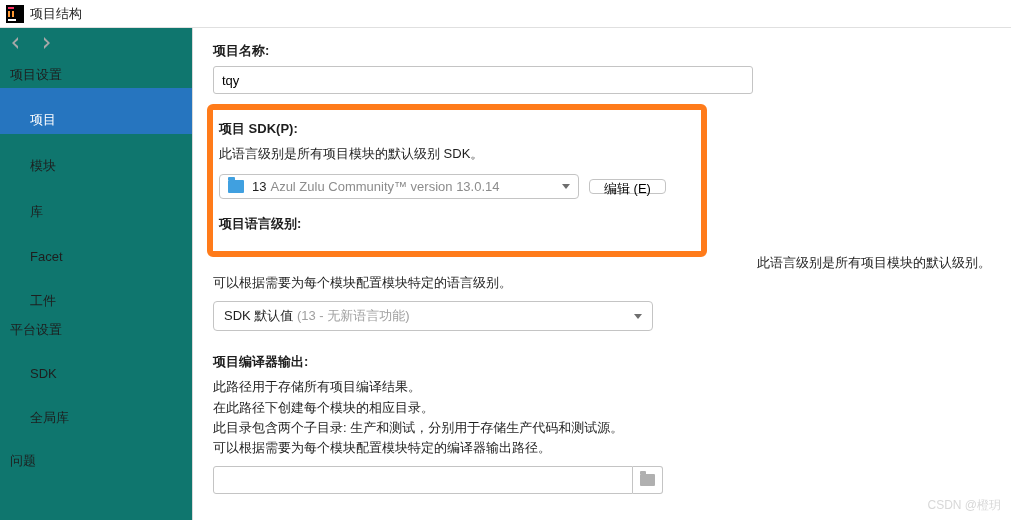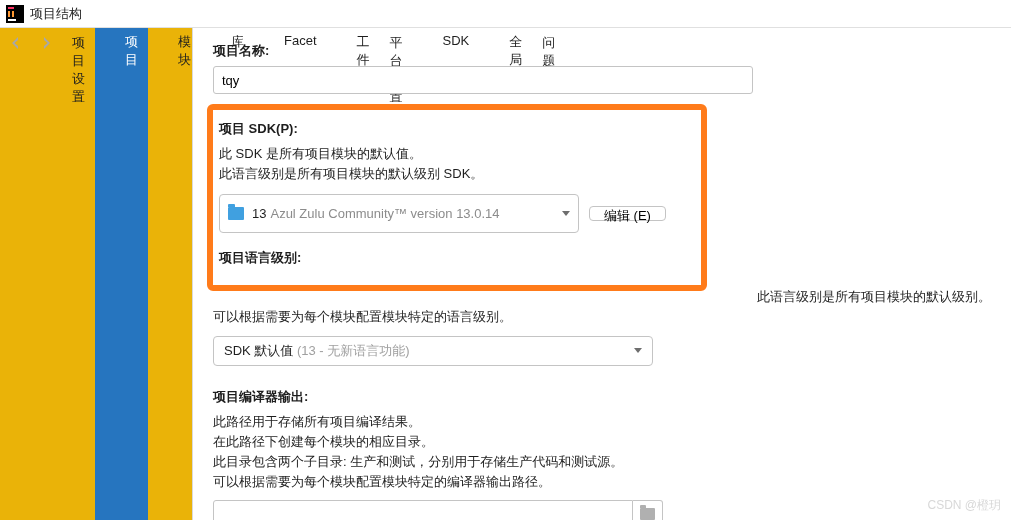--- a/index.html
+++ b/index.html
@@ -4,44 +4,44 @@
   <style>
     * { margin: 0; padding: 0; box-sizing: border-box; }
     body { font-family: "Microsoft YaHei", Arial, sans-serif; font-size: 13px; color: #1e1e1e; background: #fff; width: 1011px; height: 520px; overflow: hidden; position: relative; }
     
     .titlebar { height: 28px; display: flex; align-items: center; padding: 0 4px 0 0; border-bottom: 1px solid #e0e0e0; }
     .titlebar .app-icon { width: 18px; height: 18px; margin: 0 6px; }
     .titlebar .title { font-size: 13px; }
     
     .body-wrap { display: flex; height: calc(520px - 28px); }
     
-    .sidebar { width: 193px; border-right: 1px solid #d9d9d9; background: #eab308; display: flex; }
+    .sidebar { width: 193px; border-right: 1px solid #d9d9d9; background: #0f766e; display: flex; flex-direction: column; }
     .nav-arrows { height: 32px; display: flex; align-items: center; padding: 0 8px; gap: 14px; }
     .nav-arrows svg { width: 16px; height: 16px; fill: #a8a8a8; }
     
     .side-group-title { padding: 6px 10px 4px 10px; font-size: 13px; color: #1e1e1e; font-weight: 400; }
-    .side-item { padding: 5px 10px 5px 30px; font-size: 13px; cursor: pointer; }
+    .side-item { padding: 23px 10px 5px 30px; font-size: 13px; cursor: pointer; }
     .side-item.selected { background: #2675BF; color: #fff; }
     .side-spacer { height: 14px; }
     
     .main { flex: 1; padding: 14px 20px 0 20px; position: relative; overflow: hidden; }
     
     .section-label { font-weight: bold; font-size: 13px; margin-bottom: 6px; }
     .text-input { width: 540px; height: 28px; border: 1px solid #c4c4c4; border-radius: 3px; padding: 12px 8px; font-size: 13px; font-family: inherit; }
     
     .gap { height: 16px; }
     .gap-sm { height: 6px; }
     
     .desc { font-size: 13px; color: #1e1e1e; line-height: 1.55; }
     
     .highlight-box { border: 6px solid #ff7b1a; border-radius: 6px; padding: 10px 6px 12px 6px; margin-left: -6px; margin-top: 10px; width: 500px; }
     .highlight-box .section-label { margin-top: 0; }
     
     .sdk-row { display: flex; align-items: center; gap: 10px; margin-top: 10px; }
-    .combo { height: 39px; border: 1px solid #c4c4c4; border-radius: 4px; display: flex; align-items: center; padding: 0 8px; background: #fff; cursor: pointer; }
+    .combo { height: 25px; border: 1px solid #c4c4c4; border-radius: 4px; display: flex; align-items: center; padding: 0 8px; background: #fff; cursor: pointer; }
     .sdk-combo { width: 360px; justify-content: space-between; }
     .folder-mini { width: 16px; height: 13px; background: #40a0e0; border-radius: 1px; position: relative; margin-right: 8px; flex-shrink: 0; }
     .folder-mini::before { content: ""; position: absolute; top: -3px; left: 0; width: 7px; height: 3px; background: #40a0e0; border-radius: 1px 1px 0 0; }
     .sdk-text { color: #8c8c8c; font-size: 13px; flex: 1; white-space: nowrap; overflow: hidden; text-overflow: ellipsis; }
     .sdk-text .num { color: #1e1e1e; margin-right: 4px; }
     .chev { width: 0; height: 0; border-left: 4px solid transparent; border-right: 4px solid transparent; border-top: 5px solid #6e6e6e; }
     .edit-btn { height: 15px; border: 1px solid #c4c4c4; border-radius: 4px; padding: 0 14px; background: #fff; font-size: 13px; cursor: pointer; font-family: inherit; }
     
     .lang-combo { width: 440px; height: 30px; border: 1px solid #c4c4c4; border-radius: 4px; display: flex; align-items: center; justify-content: space-between; padding: 0 10px; margin-top: 8px; cursor: pointer; }
     .lang-combo .txt { font-size: 13px; }
@@ -96,21 +96,20 @@
     <div class="side-spacer"></div>
     <div class="side-group-title">问题</div>
   </div>
 
   <div class="main">
     <div class="section-label">项目名称:</div>
     <input class="text-input" type="text" value="tqy" style="">
 
     <div class="highlight-box">
       <div class="section-label">项目 SDK(P):</div>
-      <div class="desc">此 SDK 是所有项目模块的默认值。</div>
       <div class="desc">此语言级别是所有项目模块的默认级别 SDK。</div>
       <div class="sdk-row">
         <div class="combo sdk-combo">
           <span class="folder-mini"></span>
           <span class="sdk-text"><span class="num">13</span><span>Azul Zulu Community™ version 13.0.14</span></span>
           <span class="chev"></span>
         </div>
         <button class="edit-btn">编辑 (E)</button>
       </div>
       <div class="gap-sm"></div>

